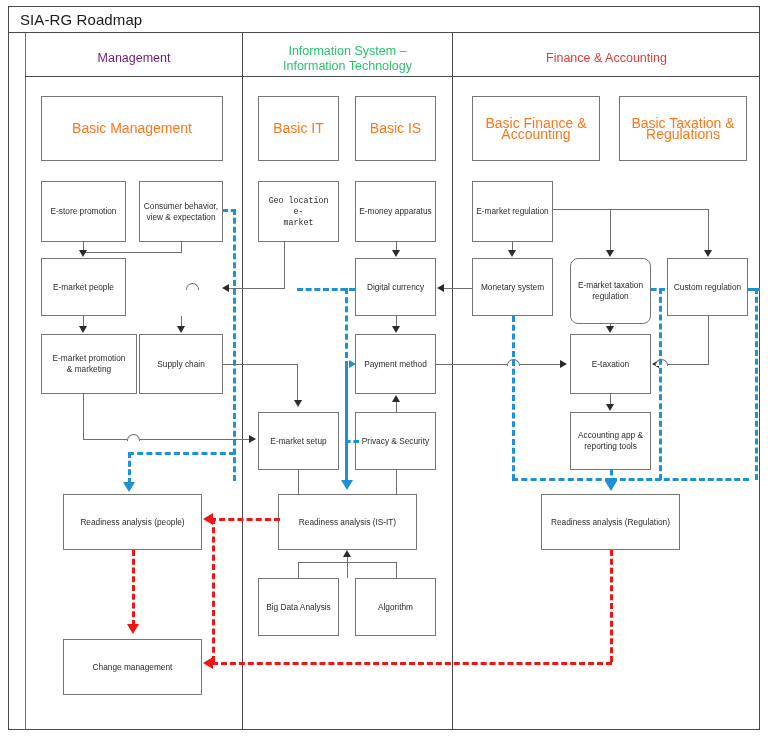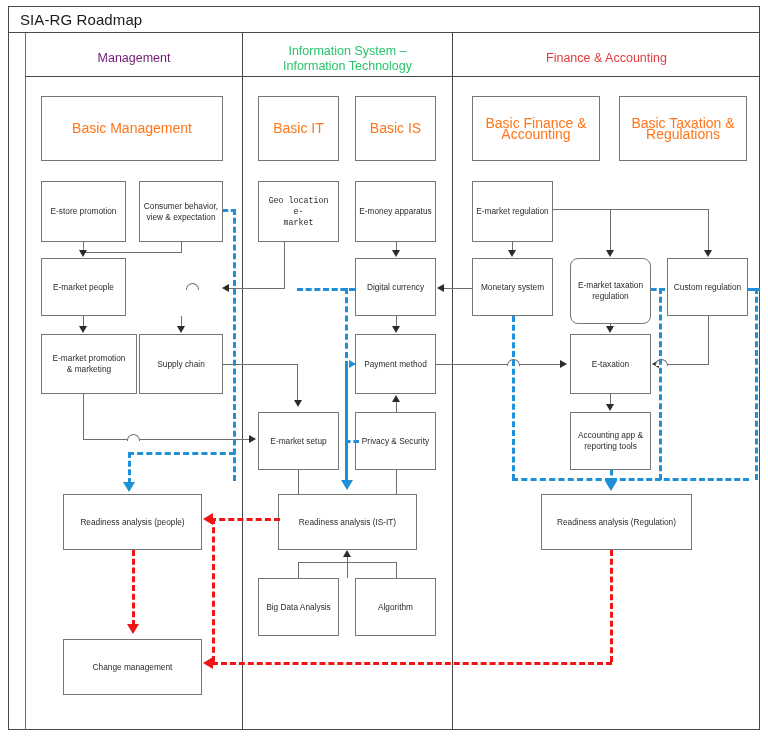--- a/index.html
+++ b/index.html
@@ -130,21 +130,21 @@
     </div>
   </div>
   <div class="box" style="left:667px;top:258px;width:81px;height:58px;">Custom regulation</div>
   <div class="box" style="left:570px;top:334px;width:81px;height:60px;">E-taxation</div>
   <div class="box" style="left:570px;top:412px;width:81px;height:58px;">
     <div>
       <div>Accounting app &amp;</div>
       <div>reporting tools</div>
     </div>
   </div>
-  <div class="box" style="left:541px;top:494px;width:151px;height:56px;">Readiness analysis (Regulation)</div>
+  <div class="box" style="left:541px;top:494px;width:139px;height:56px;">Readiness analysis (Regulation)</div>
 
   <div class="ln v" style="left:83px;top:242px;height:10px;"></div>
   <div class="ar down" style="left:79px;top:250px;"></div>
 
   <div class="ln v" style="left:181px;top:242px;height:10px;"></div>
   <div class="ln h" style="left:83px;top:252px;width:99px;"></div>
 
   <div class="ln v" style="left:83px;top:316px;height:10px;"></div>
   <div class="ar down" style="left:79px;top:326px;"></div>
 

